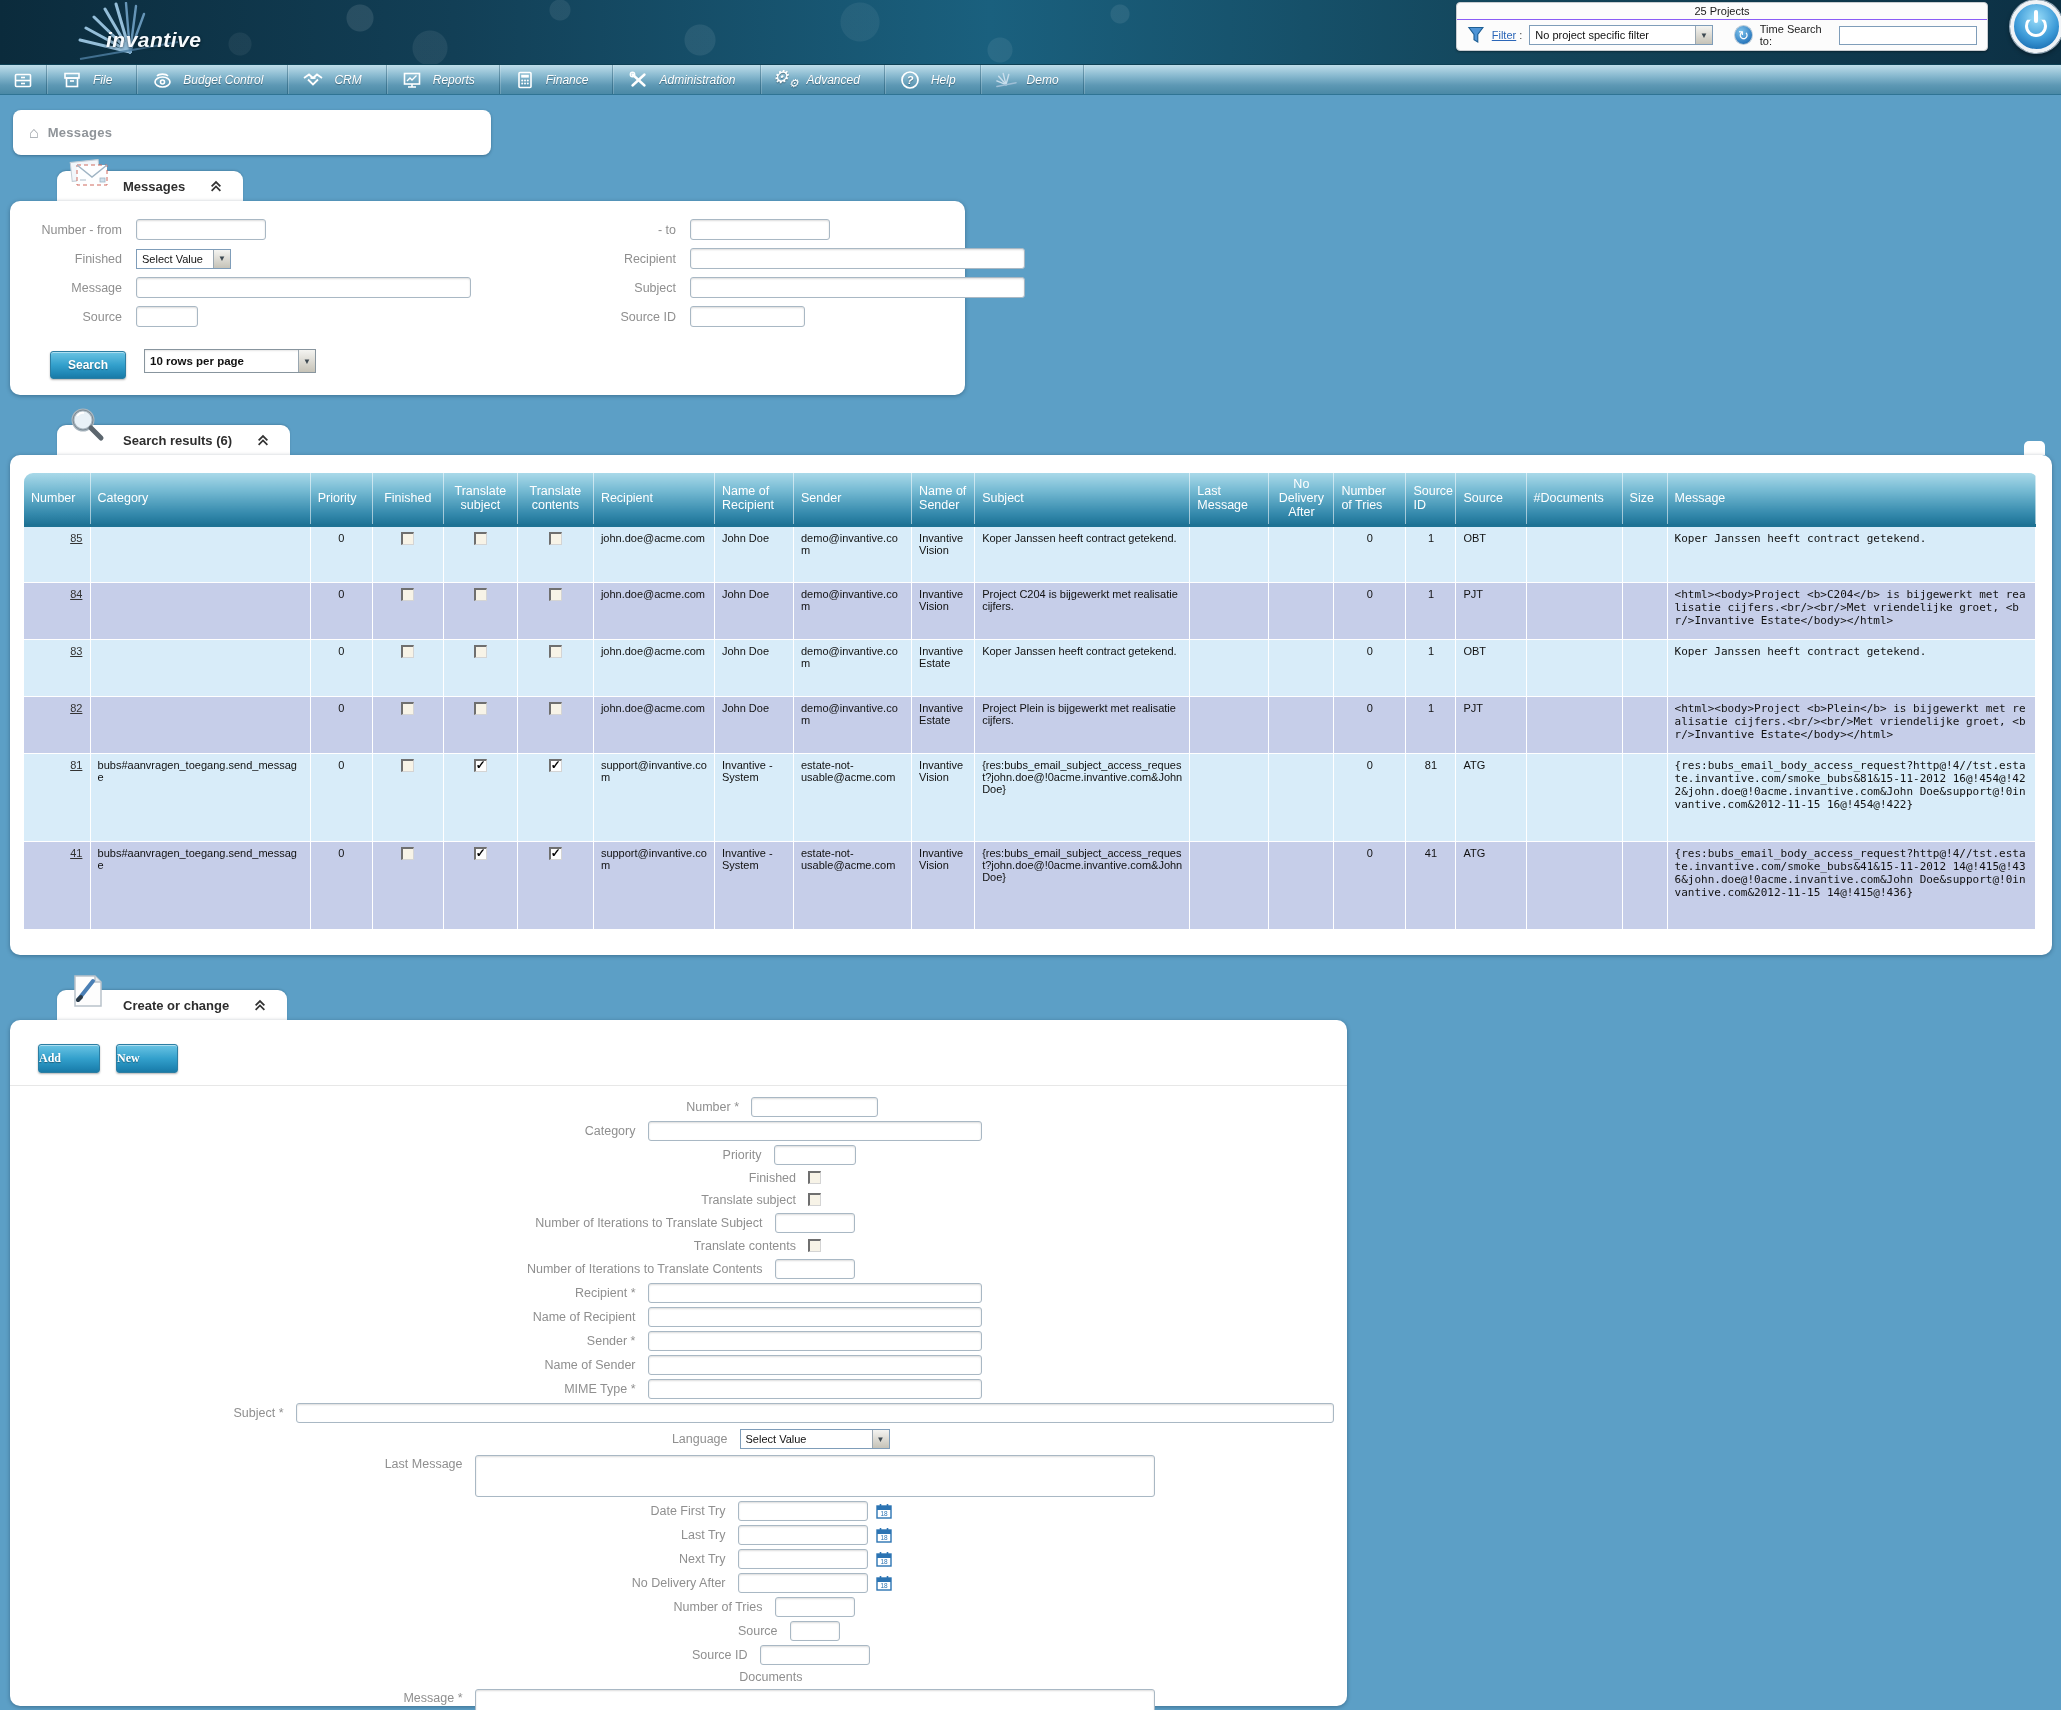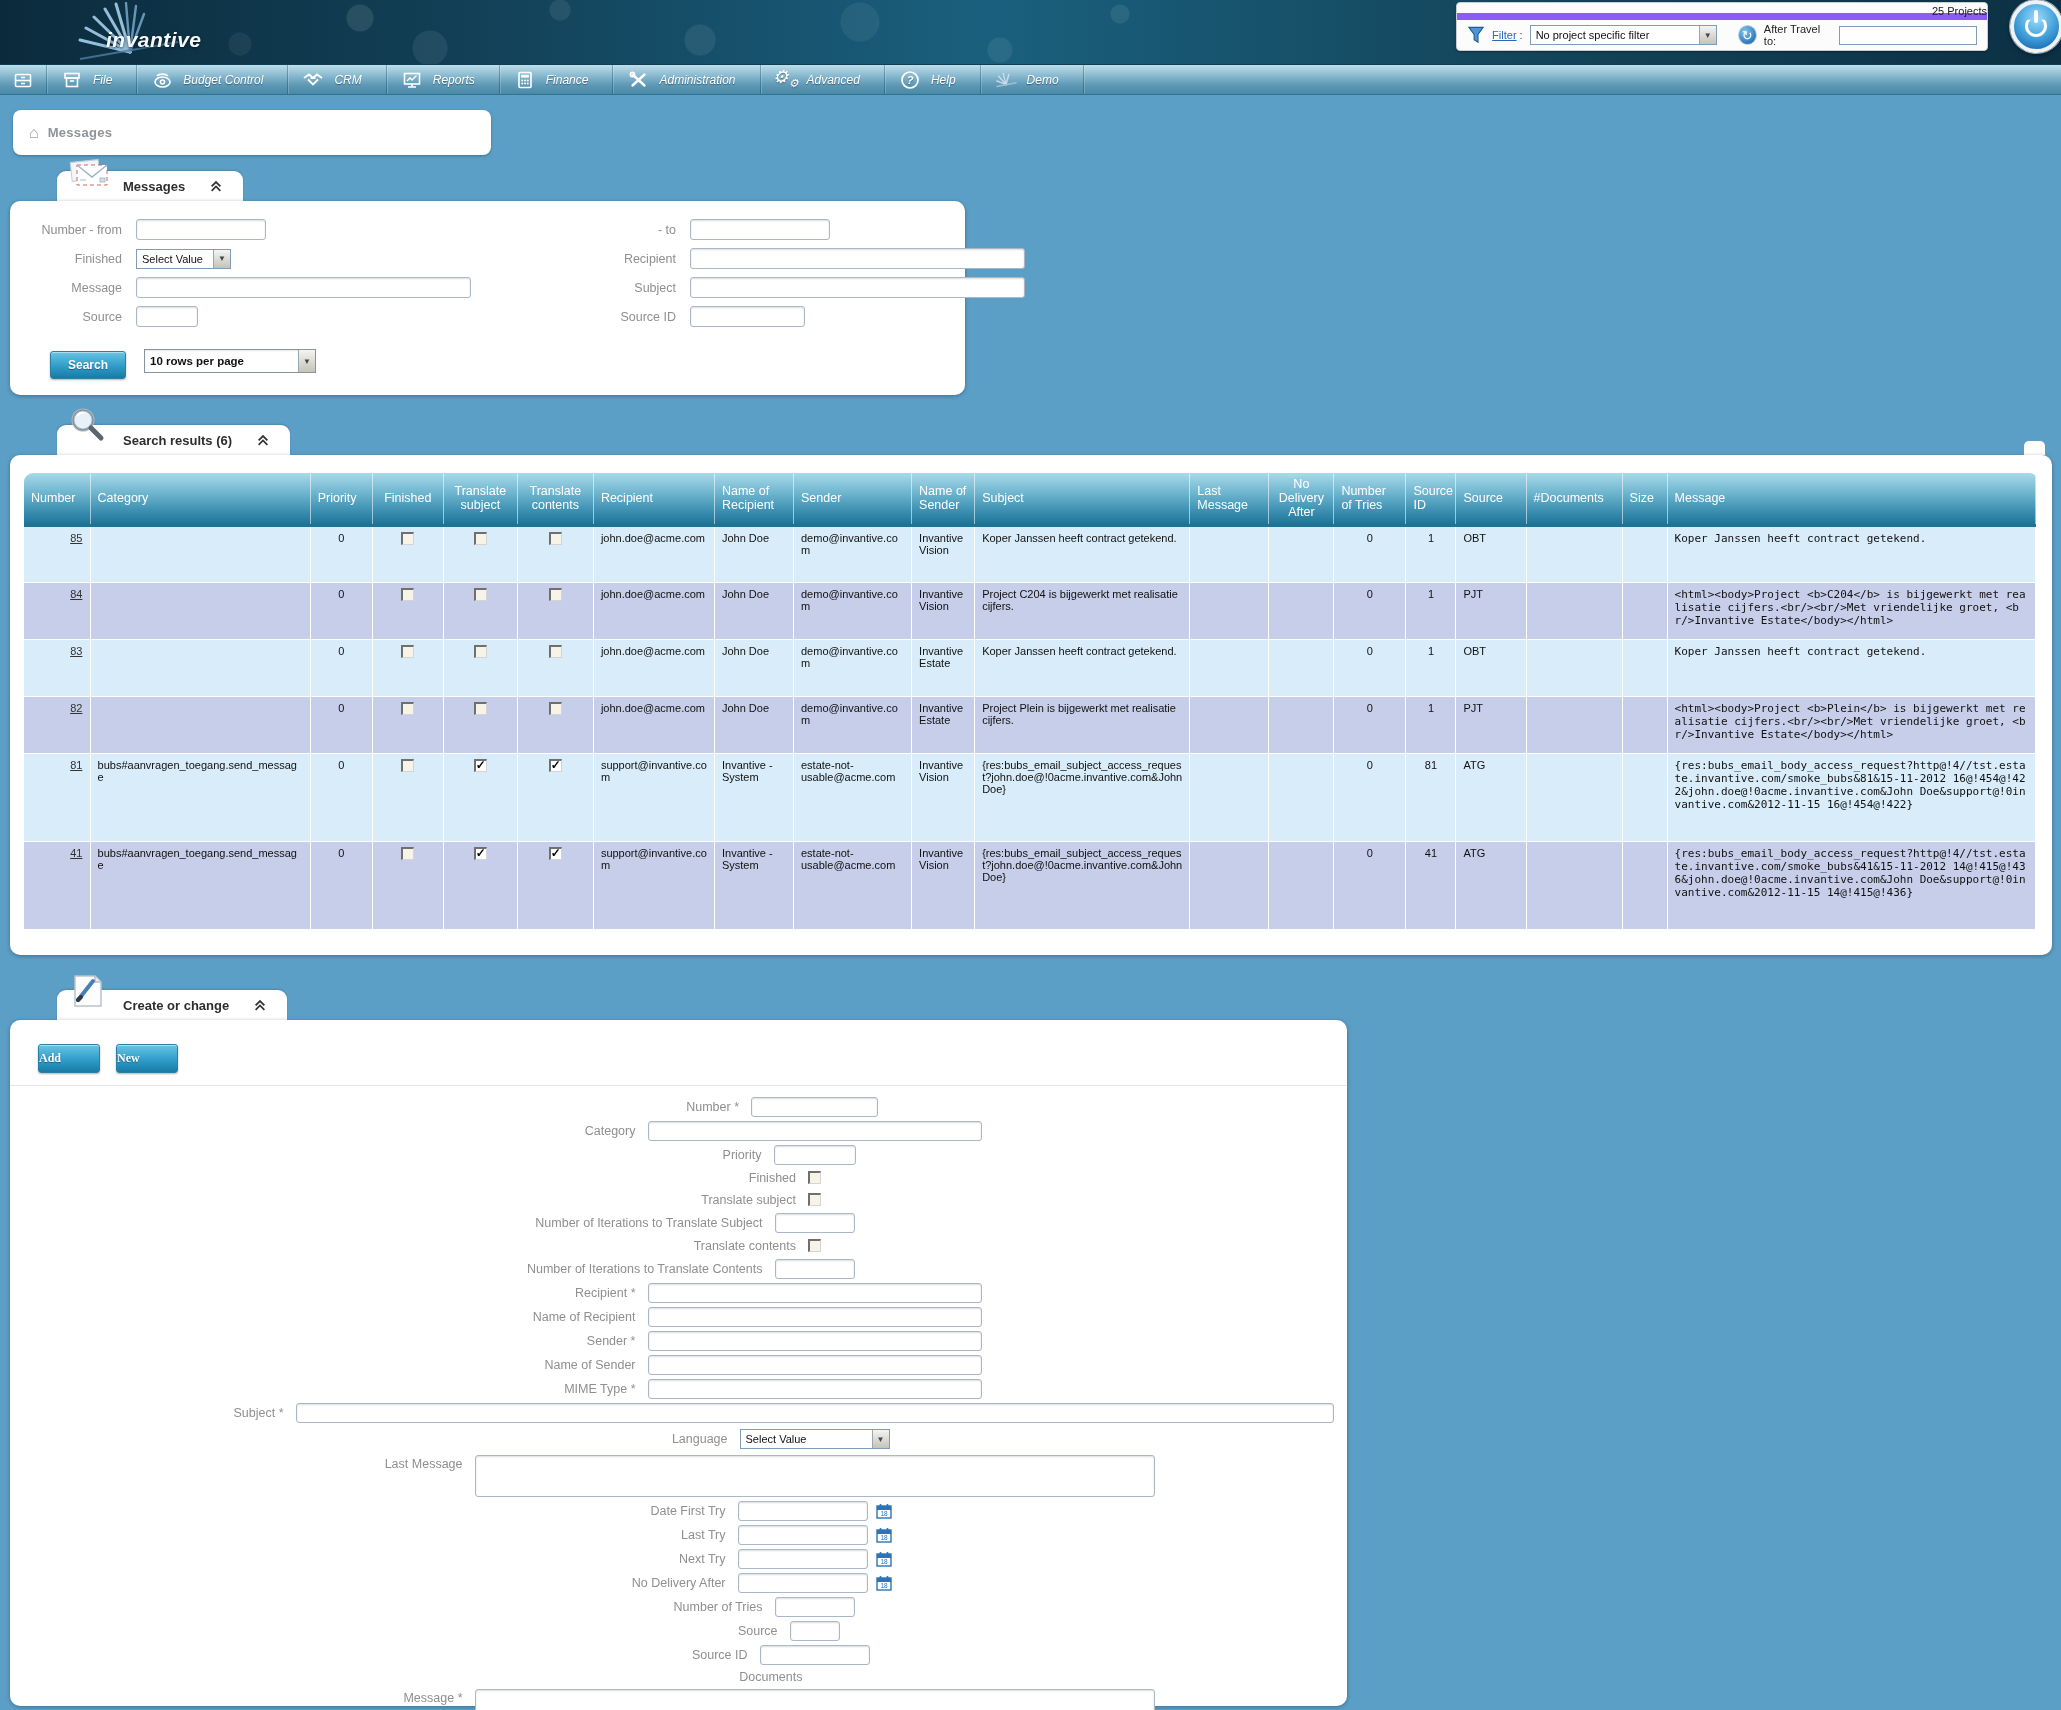--- a/index.html
+++ b/index.html
@@ -31,22 +31,22 @@
     font-size:21px; font-weight:bold; font-style:italic;
     color:#F6FAFD; letter-spacing:.5px; text-shadow:0 1px 3px rgba(0,0,0,.6);
   }
   
   .quickbar {
     position:absolute; left:1456px; top:2px; width:532px; height:49px;
     background:#FCFCFC; border:1px solid #C9CDD1; border-radius:4px;
     box-shadow:0 1px 2px rgba(0,0,0,.35);
   }
   .quickbar .qtitle {
-    height:17px; text-align:right; font-size:11px; color:#1A1A1A;
-    border-bottom:7px solid #8b5cf6; line-height:16px;
+    height:17px; text-align:center; font-size:11px; color:#1A1A1A;
+    border-bottom:1px solid #8b5cf6; line-height:16px;
   }
   .qcontrols { display:flex; align-items:center; height:30px; padding:0 10px; gap:7px; }
   .qlabel { font-size:11px; color:#2B66B8; text-decoration:underline; }
   .qcolon { font-size:11px; color:#444; margin-left:-4px; }
   .qtext { font-size:11px; color:#222; }
   .clockicon {
     width:20px; height:20px; border-radius:50%;
     background:radial-gradient(circle at 35% 30%, #7FC3EC, #2E7CC0 70%, #1D5C97);
     color:#fff; font-size:13px; line-height:19px; text-align:center;
     border:1px solid #B9CBD9; margin-left:14px;
@@ -222,21 +222,21 @@
       <svg width="19" height="18" viewBox="0 0 19 18">
         <path d="M2 1 H17 L11.5 8.5 V16.5 L7.5 14 V8.5 Z" fill="#4E94D6" stroke="#1D5E94" stroke-width="1.2"></path>
       </svg>
       <span class="qlabel">Filter</span>
       <span class="qcolon">:</span>
       <div class="sel" style="width:196px">
         <span>No project specific filter</span>
         <span class="selbtn">▼</span>
       </div>
       <span class="clockicon">↻</span>
-      <span class="qtext">After Travel to:</span>
+      <span class="qtext">Time Search to:</span>
       <input class="qinput" type="text" value="" style="">
     </div>
   </div>
 
   <div class="powerbtn">
     <span class="pw-ring"></span>
     <span class="pw-bar"></span>
   </div>
 </div>
 

